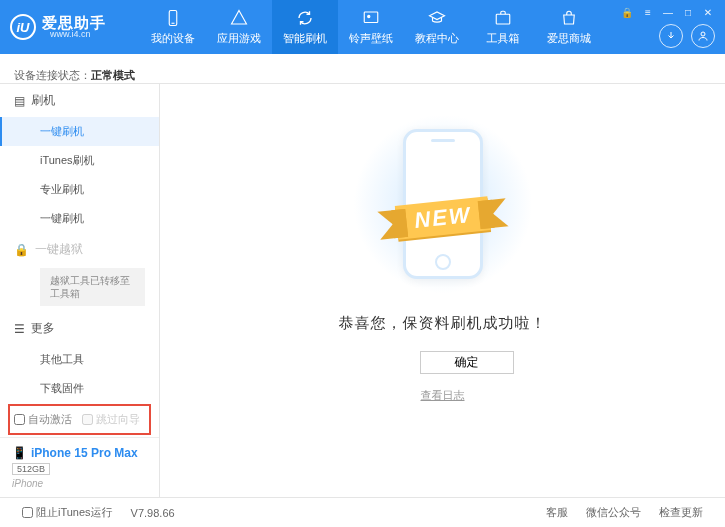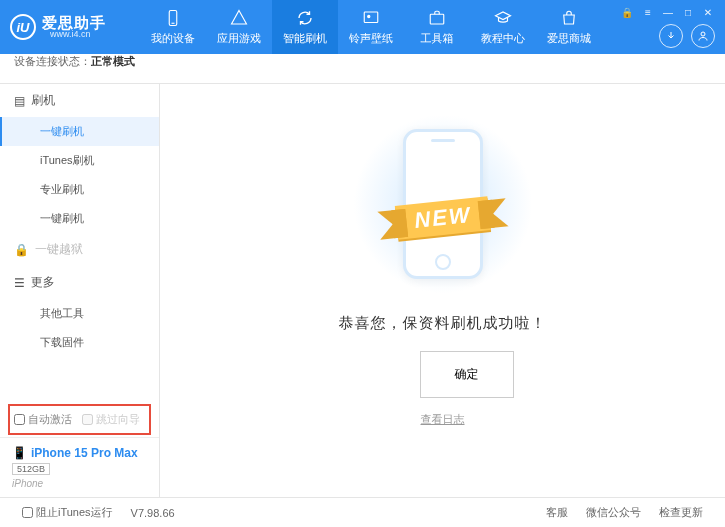--- a/index.html
+++ b/index.html
@@ -15,21 +15,21 @@
 .nav { display: flex; flex: 1; height: 100%; }
 .nav-item { width: 66px; display: flex; flex-direction: column; align-items: center; justify-content: center; gap: 3px; font-size: 11px; cursor: pointer; }
 .nav-item.active { background: #1a7de0; }
 .nav-icon { width: 20px; height: 20px; display: flex; align-items: center; justify-content: center; }
 
 .header-ctrl { display: flex; align-items: center; gap: 8px; }
 .win-btns { display: flex; gap: 6px; font-size: 10px; margin-bottom: 2px; }
 .win-btns span { cursor: pointer; opacity: 0.9; width: 14px; text-align: center; }
 .circ-btn { width: 24px; height: 24px; border: 1.5px solid rgba(255,255,255,0.8); border-radius: 50%; display: flex; align-items: center; justify-content: center; cursor: pointer; }
 
-.status-bar { height: 30px; border-bottom: 1px solid #e5e5e5; display: flex; align-items: flex-start; padding: 0 14px; font-size: 11px; color: #666; }
+.status-bar { height: 30px; border-bottom: 1px solid #e5e5e5; display: flex; align-items: flex-end; padding: 0 14px; font-size: 11px; color: #666; }
 .status-bar b { color: #333; font-weight: bold; font-family: Liberation Mono, monospace; }
 
 .body { display: flex; height: 413px; }
 .sidebar { width: 160px; border-right: 1px solid #e5e5e5; display: flex; flex-direction: column; font-size: 12px; }
 .side-scroll { flex: 1; overflow: hidden; }
 .side-group { padding: 8px 14px; color: #555; display: flex; align-items: center; gap: 6px; }
 .side-group.locked { color: #bbb; }
 .side-item { padding: 7px 14px 7px 40px; color: #555; cursor: pointer; font-size: 11px; }
 .side-item.active { background: #eaf3fe; color: #2d8cf0; border-left: 2px solid #2d8cf0; padding-left: 38px; }
 .side-item.boxed { background: #f2f2f2; color: #888; padding: 6px 10px; margin: 2px 14px 6px 40px; font-size: 10px; line-height: 1.3; }
@@ -45,21 +45,21 @@
 .illus { width: 220px; height: 180px; position: relative; display: flex; align-items: center; justify-content: center; }
 .glow { position: absolute; width: 180px; height: 180px; border-radius: 50%; background: radial-gradient(circle,#cfe8ff 0%,rgba(207,232,255,0) 70%); }
 .phone { position: relative; width: 80px; height: 150px; background: #fff; border: 3px solid #d6e9fb; border-radius: 14px; box-shadow: 0 2px 8px rgba(0,0,0,0.06); }
 .phone::before { content:""; position:absolute; top:7px; left:50%; transform:translateX(-50%); width:24px; height:3px; background:#d6e9fb; border-radius:2px; }
 .phone::after { content:""; position:absolute; bottom:6px; left:50%; transform:translateX(-50%); width:12px; height:12px; border:2px solid #d6e9fb; border-radius:50%; }
 .ribbon { position:absolute; top:58%; left:50%; transform:translate(-50%,-50%) rotate(-6deg); background:#ffc750; color:#fff; font-weight:bold; font-style:italic; font-size:22px; letter-spacing:2px; padding:4px 18px; box-shadow:0 2px 0 #e6a830; }
 .ribbon::before,.ribbon::after { content:""; position:absolute; top:4px; border:14px solid #e6a830; }
 .ribbon::before { left:-18px; border-left-color:transparent; }
 .ribbon::after { right:-18px; border-right-color:transparent; }
 .msg { margin-top: 20px; font-size: 15px; color: #333; letter-spacing: 1px; }
-.ok-btn { margin-top: 18px; background: #fff; border: 1px solid #ccc; padding: 14px 34px; font-size: 12px; cursor: pointer; margin-left: 48px; }
+.ok-btn { margin-top: 18px; background: #fff; border: 1px solid #ccc; padding: 2px 34px; font-size: 12px; cursor: pointer; margin-left: 48px; }
 .log-link { margin-top: 14px; font-size: 11px; color: #999; text-decoration: underline; cursor: pointer; }
 
 .footer { height: 30px; border-top: 1px solid #e5e5e5; display: flex; align-items: center; padding: 0 22px; font-size: 11px; color: #666; gap: 18px; }
 .footer .sp { flex: 1; }
 .footer a { color: #666; cursor: pointer; }
 
 svg { display: block; }
 </style>
 </head>
 <body>
@@ -105,34 +105,34 @@
           <svg width="18" height="18" viewBox="0 0 24 24" fill="none" stroke="#fff" stroke-width="1.5">
             <rect x="3" y="4" width="18" height="14" rx="1"></rect>
             <circle cx="9" cy="10" r="1.5" fill="#fff"></circle>
           </svg>
         </span>
       <span>铃声壁纸</span>
     </div>
     <div class="nav-item">
       <span class="nav-icon">
           <svg width="18" height="18" viewBox="0 0 24 24" fill="none" stroke="#fff" stroke-width="1.5">
+            <path d="M2 9l10-5 10 5-10 5z"></path>
+            <path d="M6 11v5c3 2 9 2 12 0v-5"></path>
+          </svg>
+        </span>
+      <span>教程中心</span>
+    </div>
+    <div class="nav-item">
+      <span class="nav-icon">
+          <svg width="18" height="18" viewBox="0 0 24 24" fill="none" stroke="#fff" stroke-width="1.5">
             <rect x="3" y="7" width="18" height="13" rx="1"></rect>
             <path d="M9 7V5a2 2 0 0 1 2-2h2a2 2 0 0 1 2 2v2"></path>
           </svg>
         </span>
       <span>工具箱</span>
-    </div>
-    <div class="nav-item">
-      <span class="nav-icon">
-          <svg width="18" height="18" viewBox="0 0 24 24" fill="none" stroke="#fff" stroke-width="1.5">
-            <path d="M2 9l10-5 10 5-10 5z"></path>
-            <path d="M6 11v5c3 2 9 2 12 0v-5"></path>
-          </svg>
-        </span>
-      <span>教程中心</span>
     </div>
     <div class="nav-item">
       <span class="nav-icon">
           <svg width="18" height="18" viewBox="0 0 24 24" fill="none" stroke="#fff" stroke-width="1.5">
             <path d="M5 8h14l-1 12H6z"></path>
             <path d="M9 8V6a3 3 0 0 1 6 0v2"></path>
           </svg>
         </span>
       <span>爱思商城</span>
     </div>
@@ -176,20 +176,21 @@
         <span>刷机</span>
       </div>
       <div class="side-item active">一键刷机</div>
       <div class="side-item">iTunes刷机</div>
       <div class="side-item">专业刷机</div>
       <div class="side-item">一键刷机</div>
       <div class="side-group locked">
         <span>🔒</span>
         <span>一键越狱</span>
       </div>
+      <div class="side-item boxed">越狱工具已转移至工具箱</div>
       <div class="side-group">
         <span>☰</span>
         <span>更多</span>
       </div>
       <div class="side-item">其他工具</div>
       <div class="side-item">下载固件</div>
 
     </div>
     <div class="checks">
       <label class="chk">

